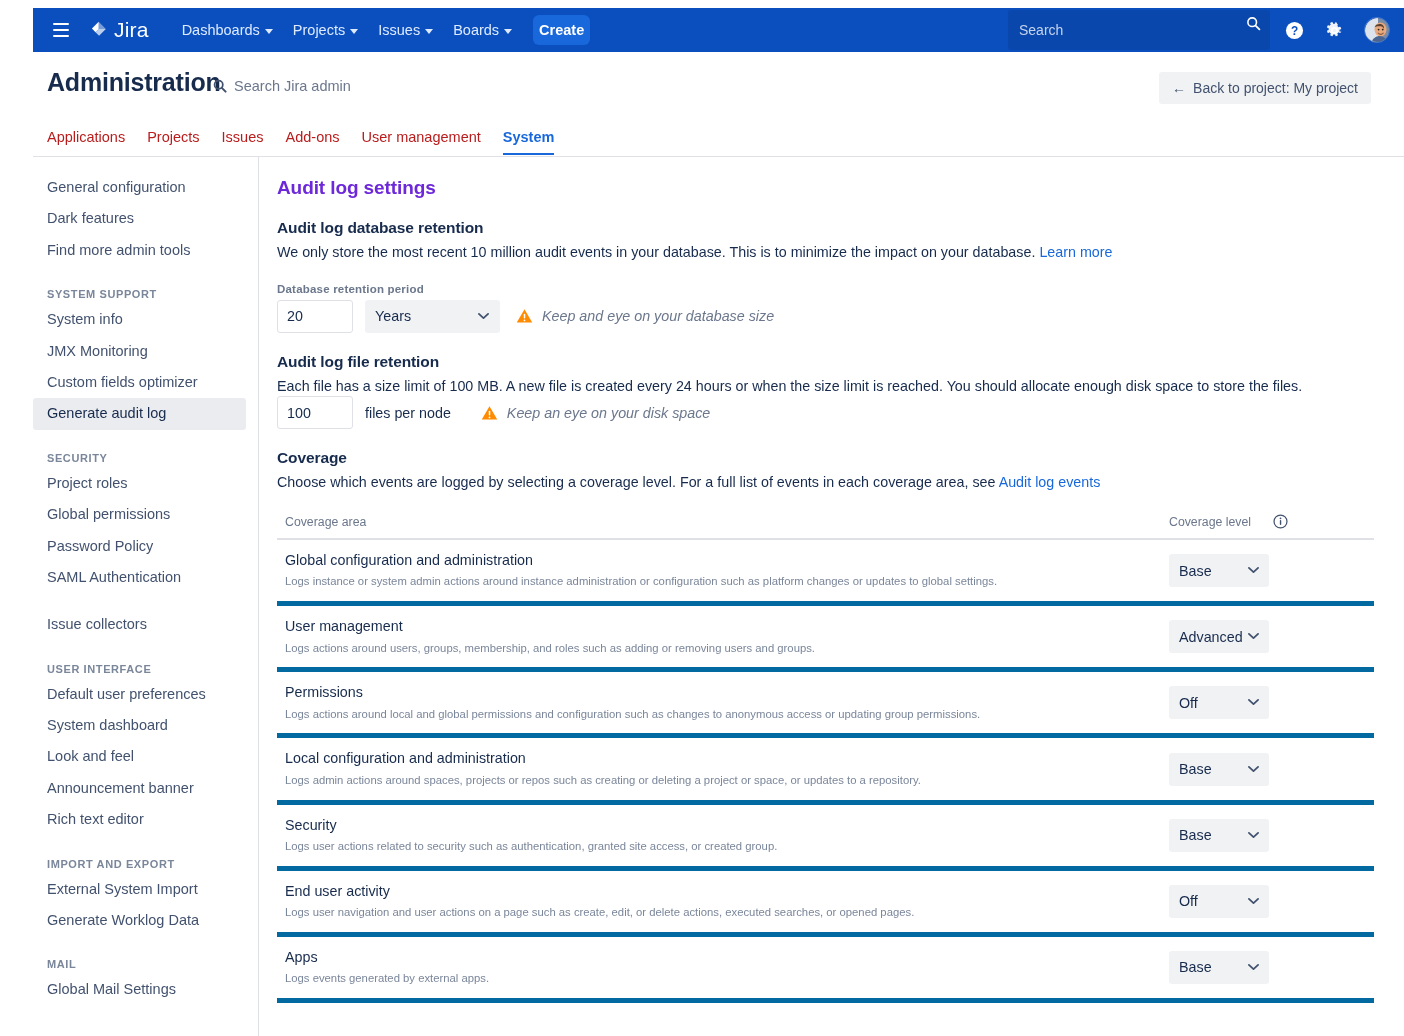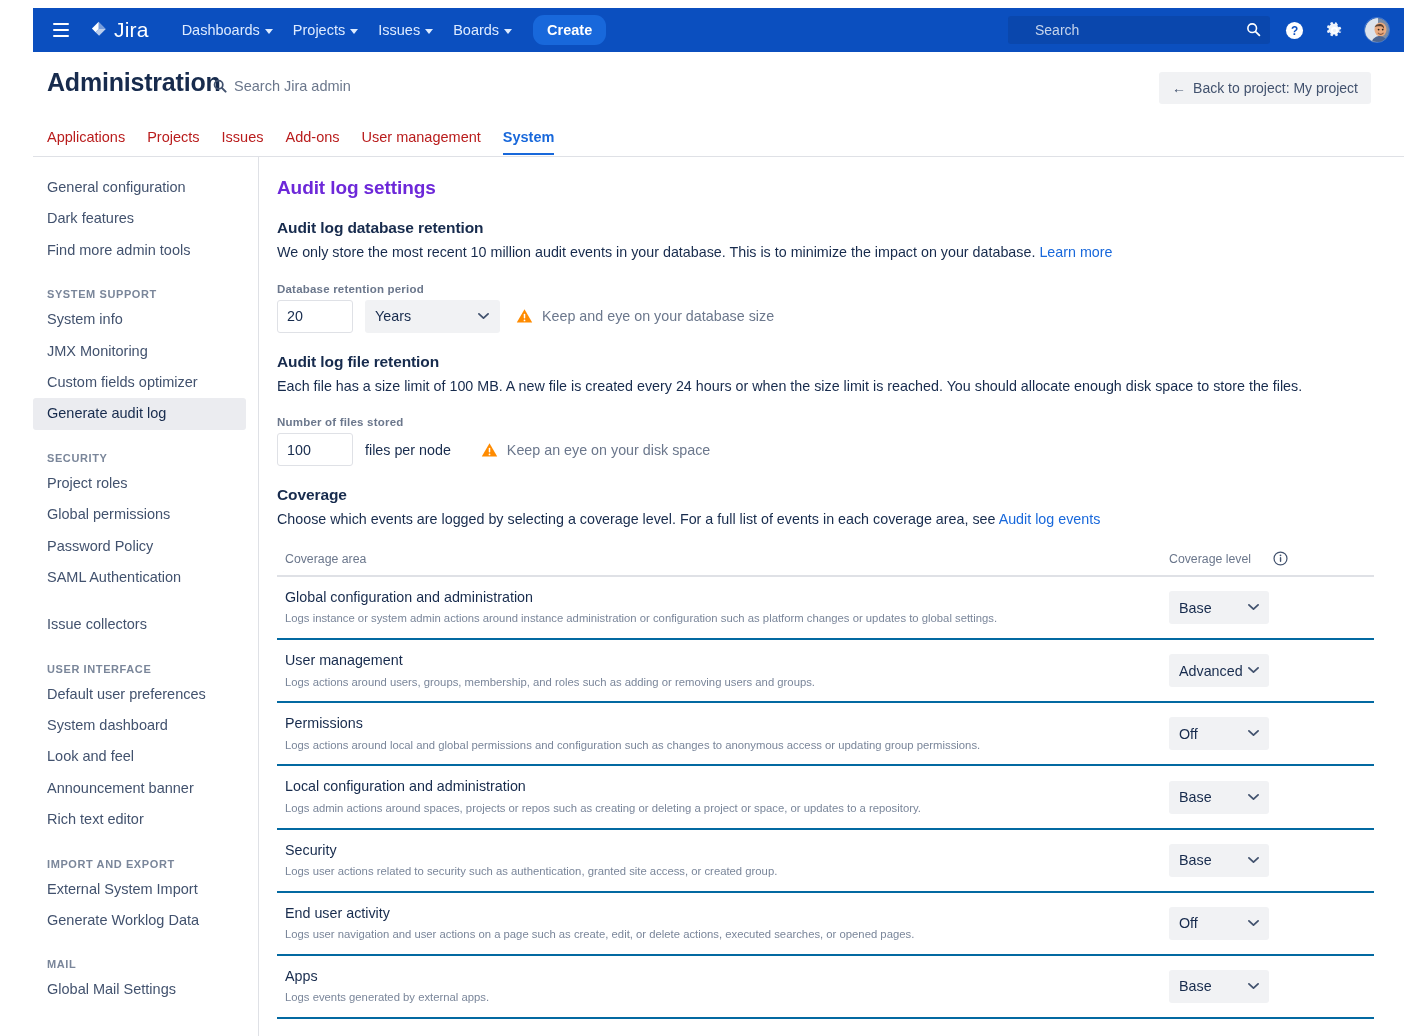--- a/index.html
+++ b/index.html
@@ -39,32 +39,32 @@
     color: #DEEBFF; font-size: 14.5px; padding: 7px 9px;
     border-radius: 3px; cursor: pointer; white-space: nowrap;
   }
   .caret-down {
     width: 0; height: 0; border-left: 4px solid transparent;
     border-right: 4px solid transparent; border-top: 5px solid #DEEBFF;
     margin-top: 2px;
   }
   .create-btn {
     margin-left: 10px; background: #1868DB; color: #fff;
-    font-size: 14.5px; font-weight: bold; padding: 7px 14px;
-    border-radius: 11px; cursor: pointer; border: none;
+    font-size: 14.5px; font-weight: bold; padding: 7px 6px;
+    border-radius: 6px; cursor: pointer; border: none;
     font-family: "Liberation Sans", sans-serif;
   }
   .nav-right {
     margin-left: auto; display: flex; align-items: center;
     gap: 4px; padding-right: 14px;
   }
   .searchbox {
-    position: relative; width: 262px; height: 28px;
+    position: relative; width: 262px; height: 40px;
     background: #0A47AD; border-radius: 3px;
-    display: flex; align-items: center; padding-left: 16px;
+    display: flex; align-items: center;
   }
   .searchbox input {
     background: transparent; border: none; outline: none;
     color: #fff; font-size: 14px; padding: 0 28px 0 11px;
     width: 100%; height: 100%;
     font-family: "Liberation Sans", sans-serif;
   }
   .searchbox input::placeholder { color: #C5D4EC; }
   .search-ico { position: absolute; right: 9px; top: 6px; }
   .nav-icon-btn {
@@ -166,37 +166,37 @@
   .unit-select {
     position: relative; width: 135px; height: 33px;
     background: #F1F2F4; border: none; border-radius: 3px;
     display: flex; align-items: center; padding: 0 10px;
     font-size: 14.3px; color: #172B4D; cursor: pointer;
   }
   .unit-select .chev { position: absolute; right: 11px; top: 12px; }
   .unit-text { font-size: 14.3px; color: #172B4D; }
   .warn {
     display: flex; align-items: center; gap: 9px;
-    font-size: 14.3px; color: #6B778C; margin-left: 4px;
+    font-size: 14.3px; color: #6B778C; margin-left: 4px; font-style: italic;
   }
 
   
   .cov-table { margin-top: 21px; width: 1097px; }
   .cov-head {
     display: flex; align-items: center;
     padding: 0 0 9px 8px; border-bottom: 2px solid #DFE1E6;
   }
   .cov-head .c1 { flex: 1; font-size: 12.3px; color: #6B778C; }
   .cov-head .c2 {
     width: 205px; display: flex; align-items: center; gap: 22px;
     font-size: 12.3px; color: #6B778C;
   }
   .cov-row {
     display: flex; align-items: center;
-    border-bottom: 2px solid #0369a1; padding: 11px 0 11px 8px;
+    border-bottom: 5px solid #0369a1; padding: 11px 0 11px 8px;
     min-height: 55px;
   }
   .cov-row .c1 { flex: 1; padding-right: 20px; }
   .cov-row .c2 { width: 205px; }
   .cov-name { font-size: 14.3px; color: #172B4D; line-height: 1.35; }
   .cov-sub { font-size: 11.3px; color: #7A869A; margin-top: 4px; line-height: 1.4; }
   .level-select {
     position: relative; width: 100px; height: 33px;
     background: #F1F2F4; border-radius: 3px;
     display: flex; align-items: center; padding: 0 10px;
@@ -368,21 +368,20 @@
         <rect x="8.2" y="6" width="1.6" height="5.2" rx=".8" fill="#ffffff"></rect>
         <circle cx="9" cy="13.2" r=".95" fill="#ffffff"></circle>
       </svg>
       <span>Keep and eye on your database size</span>
     </div>
   </div>
 
   <h3 class="sec-title">Audit log file retention</h3>
   <p class="sec-desc">Each file has a size limit of 100 MB. A new file is created every 24 hours or when the size limit is reached. You should allocate enough disk space to store the files.</p>
 
-  <div class="field-label">Number of files stored</div>
   <div class="field-row">
     <input class="num-input" type="text" value="100" style="">
     <span class="unit-text">files per node</span>
     <div class="warn" style="margin-left:18px;">
       <svg width="17" height="16" viewBox="0 0 18 17">
         <path d="M9 1.2 17.2 15.4H.8z" fill="#FF8B00"></path>
         <rect x="8.2" y="6" width="1.6" height="5.2" rx=".8" fill="#ffffff"></rect>
         <circle cx="9" cy="13.2" r=".95" fill="#ffffff"></circle>
       </svg>
       <span>Keep an eye on your disk space</span>

